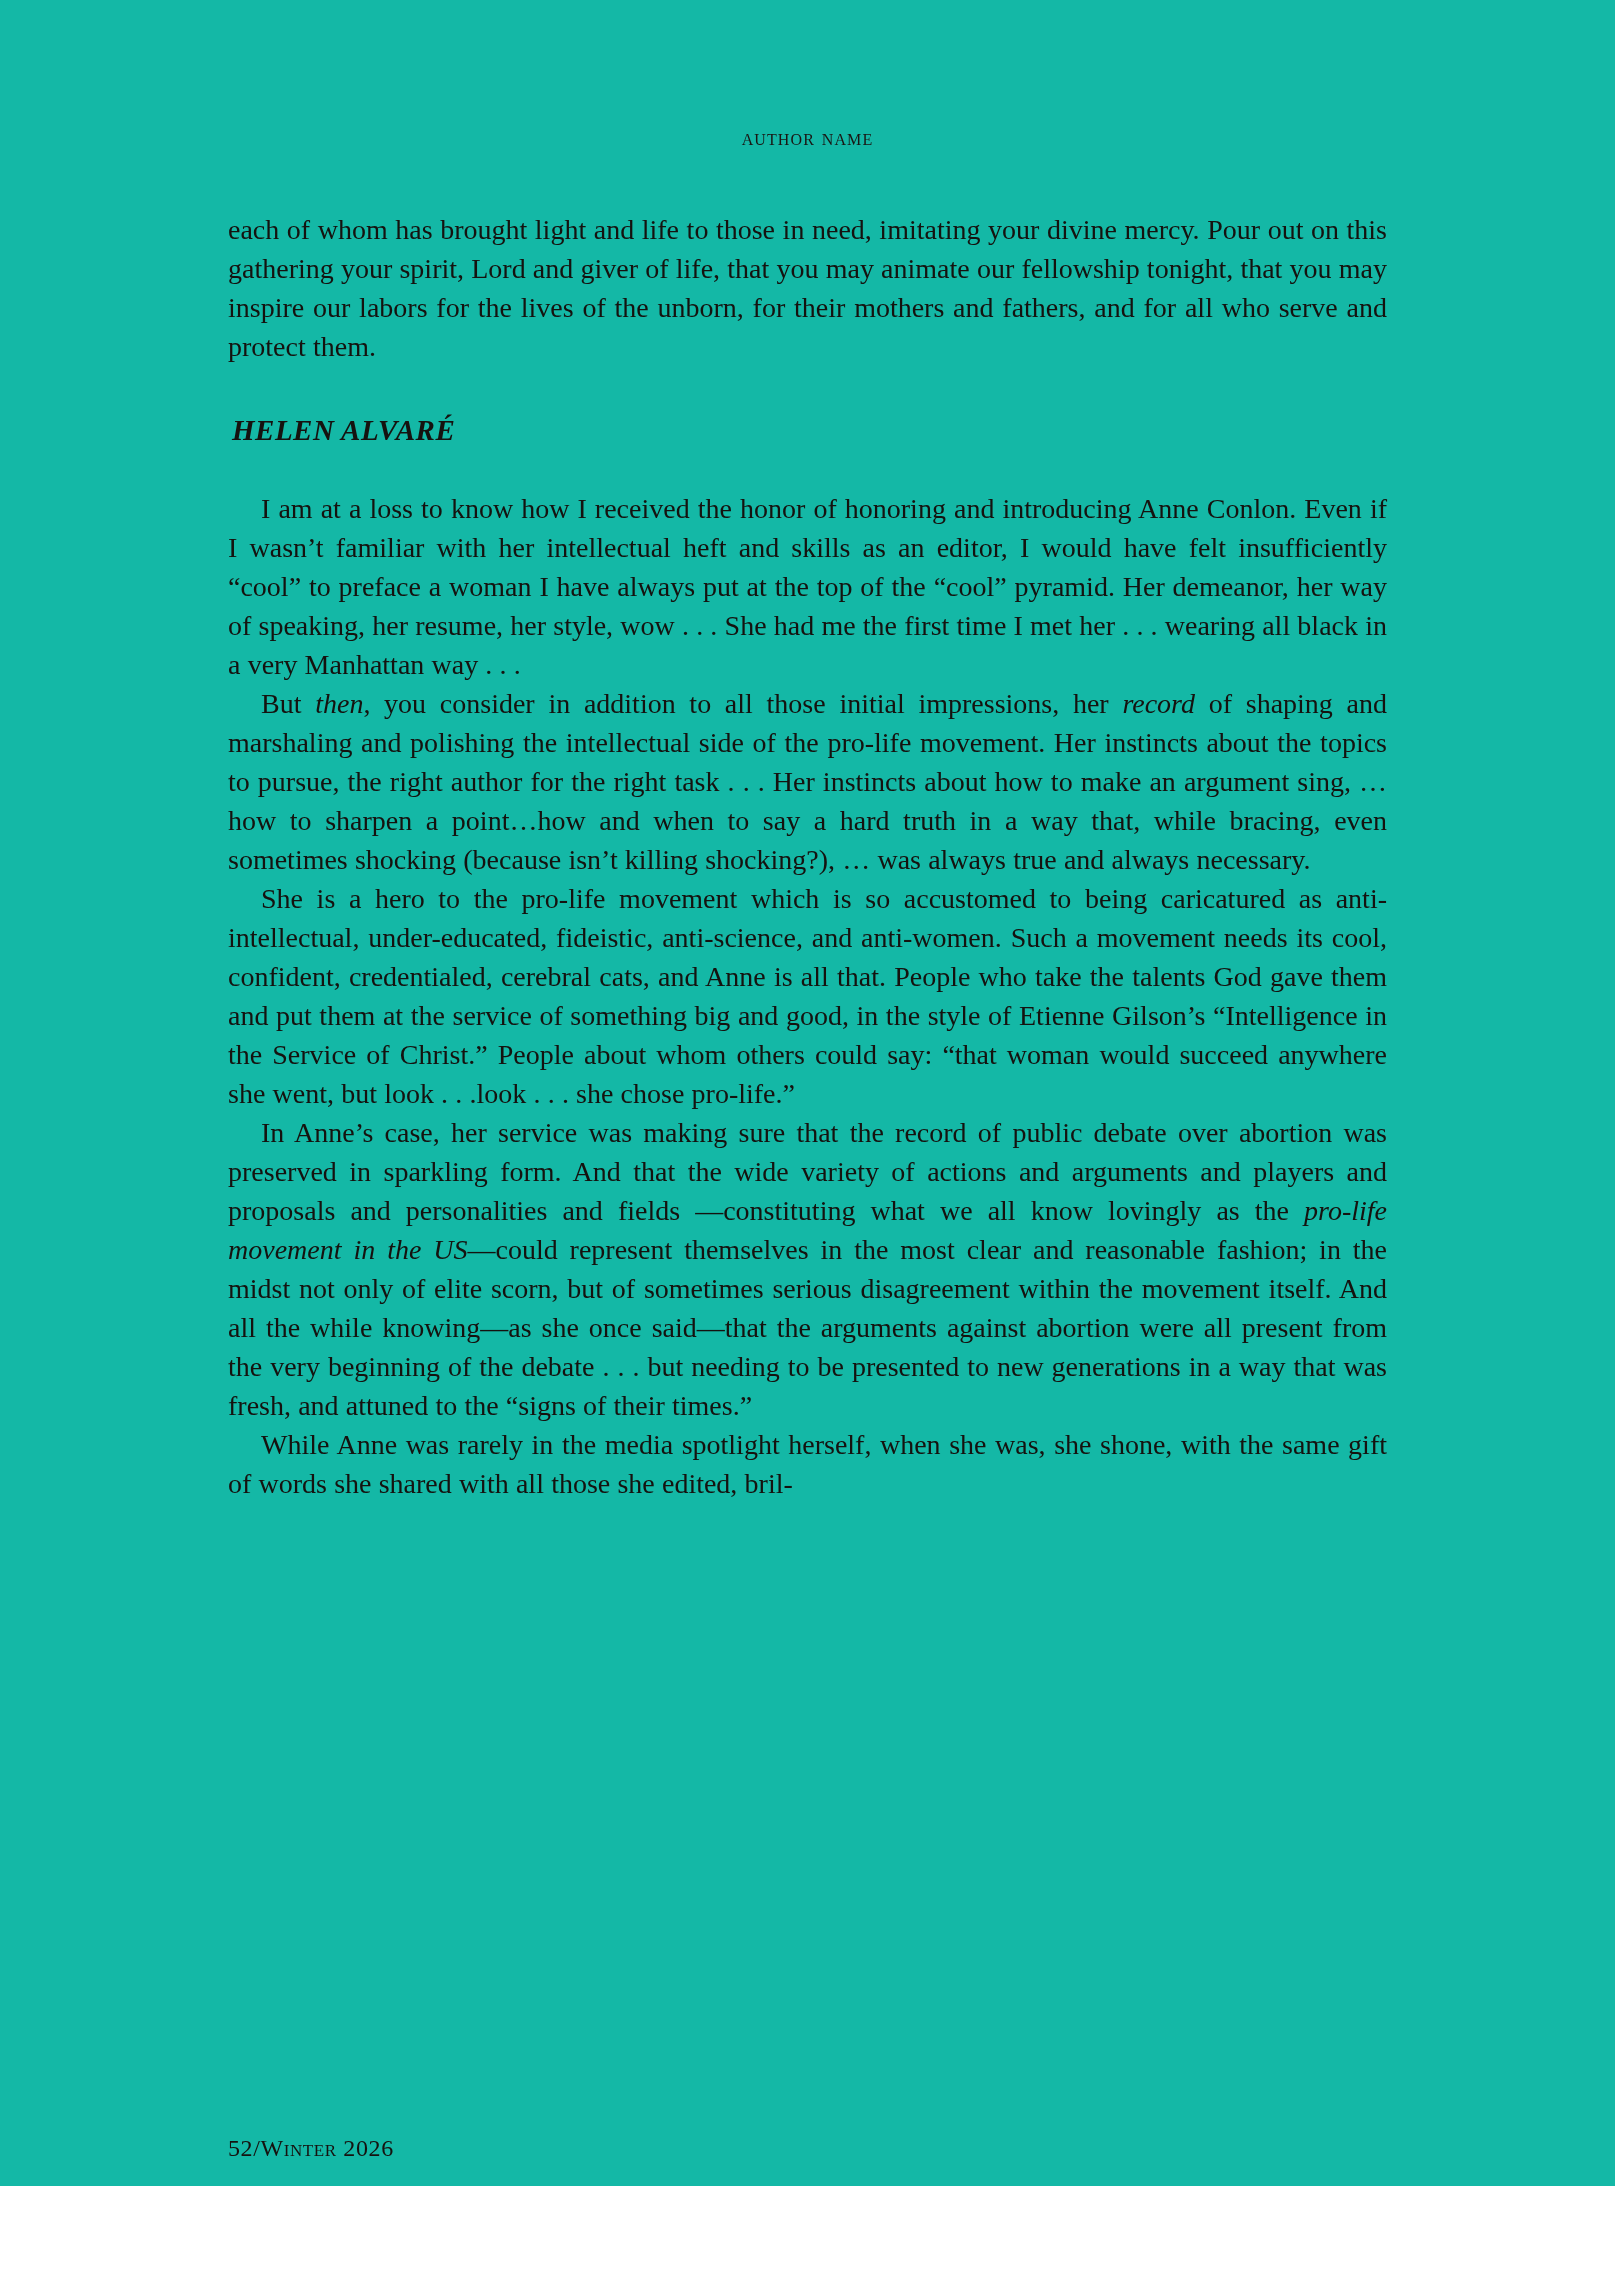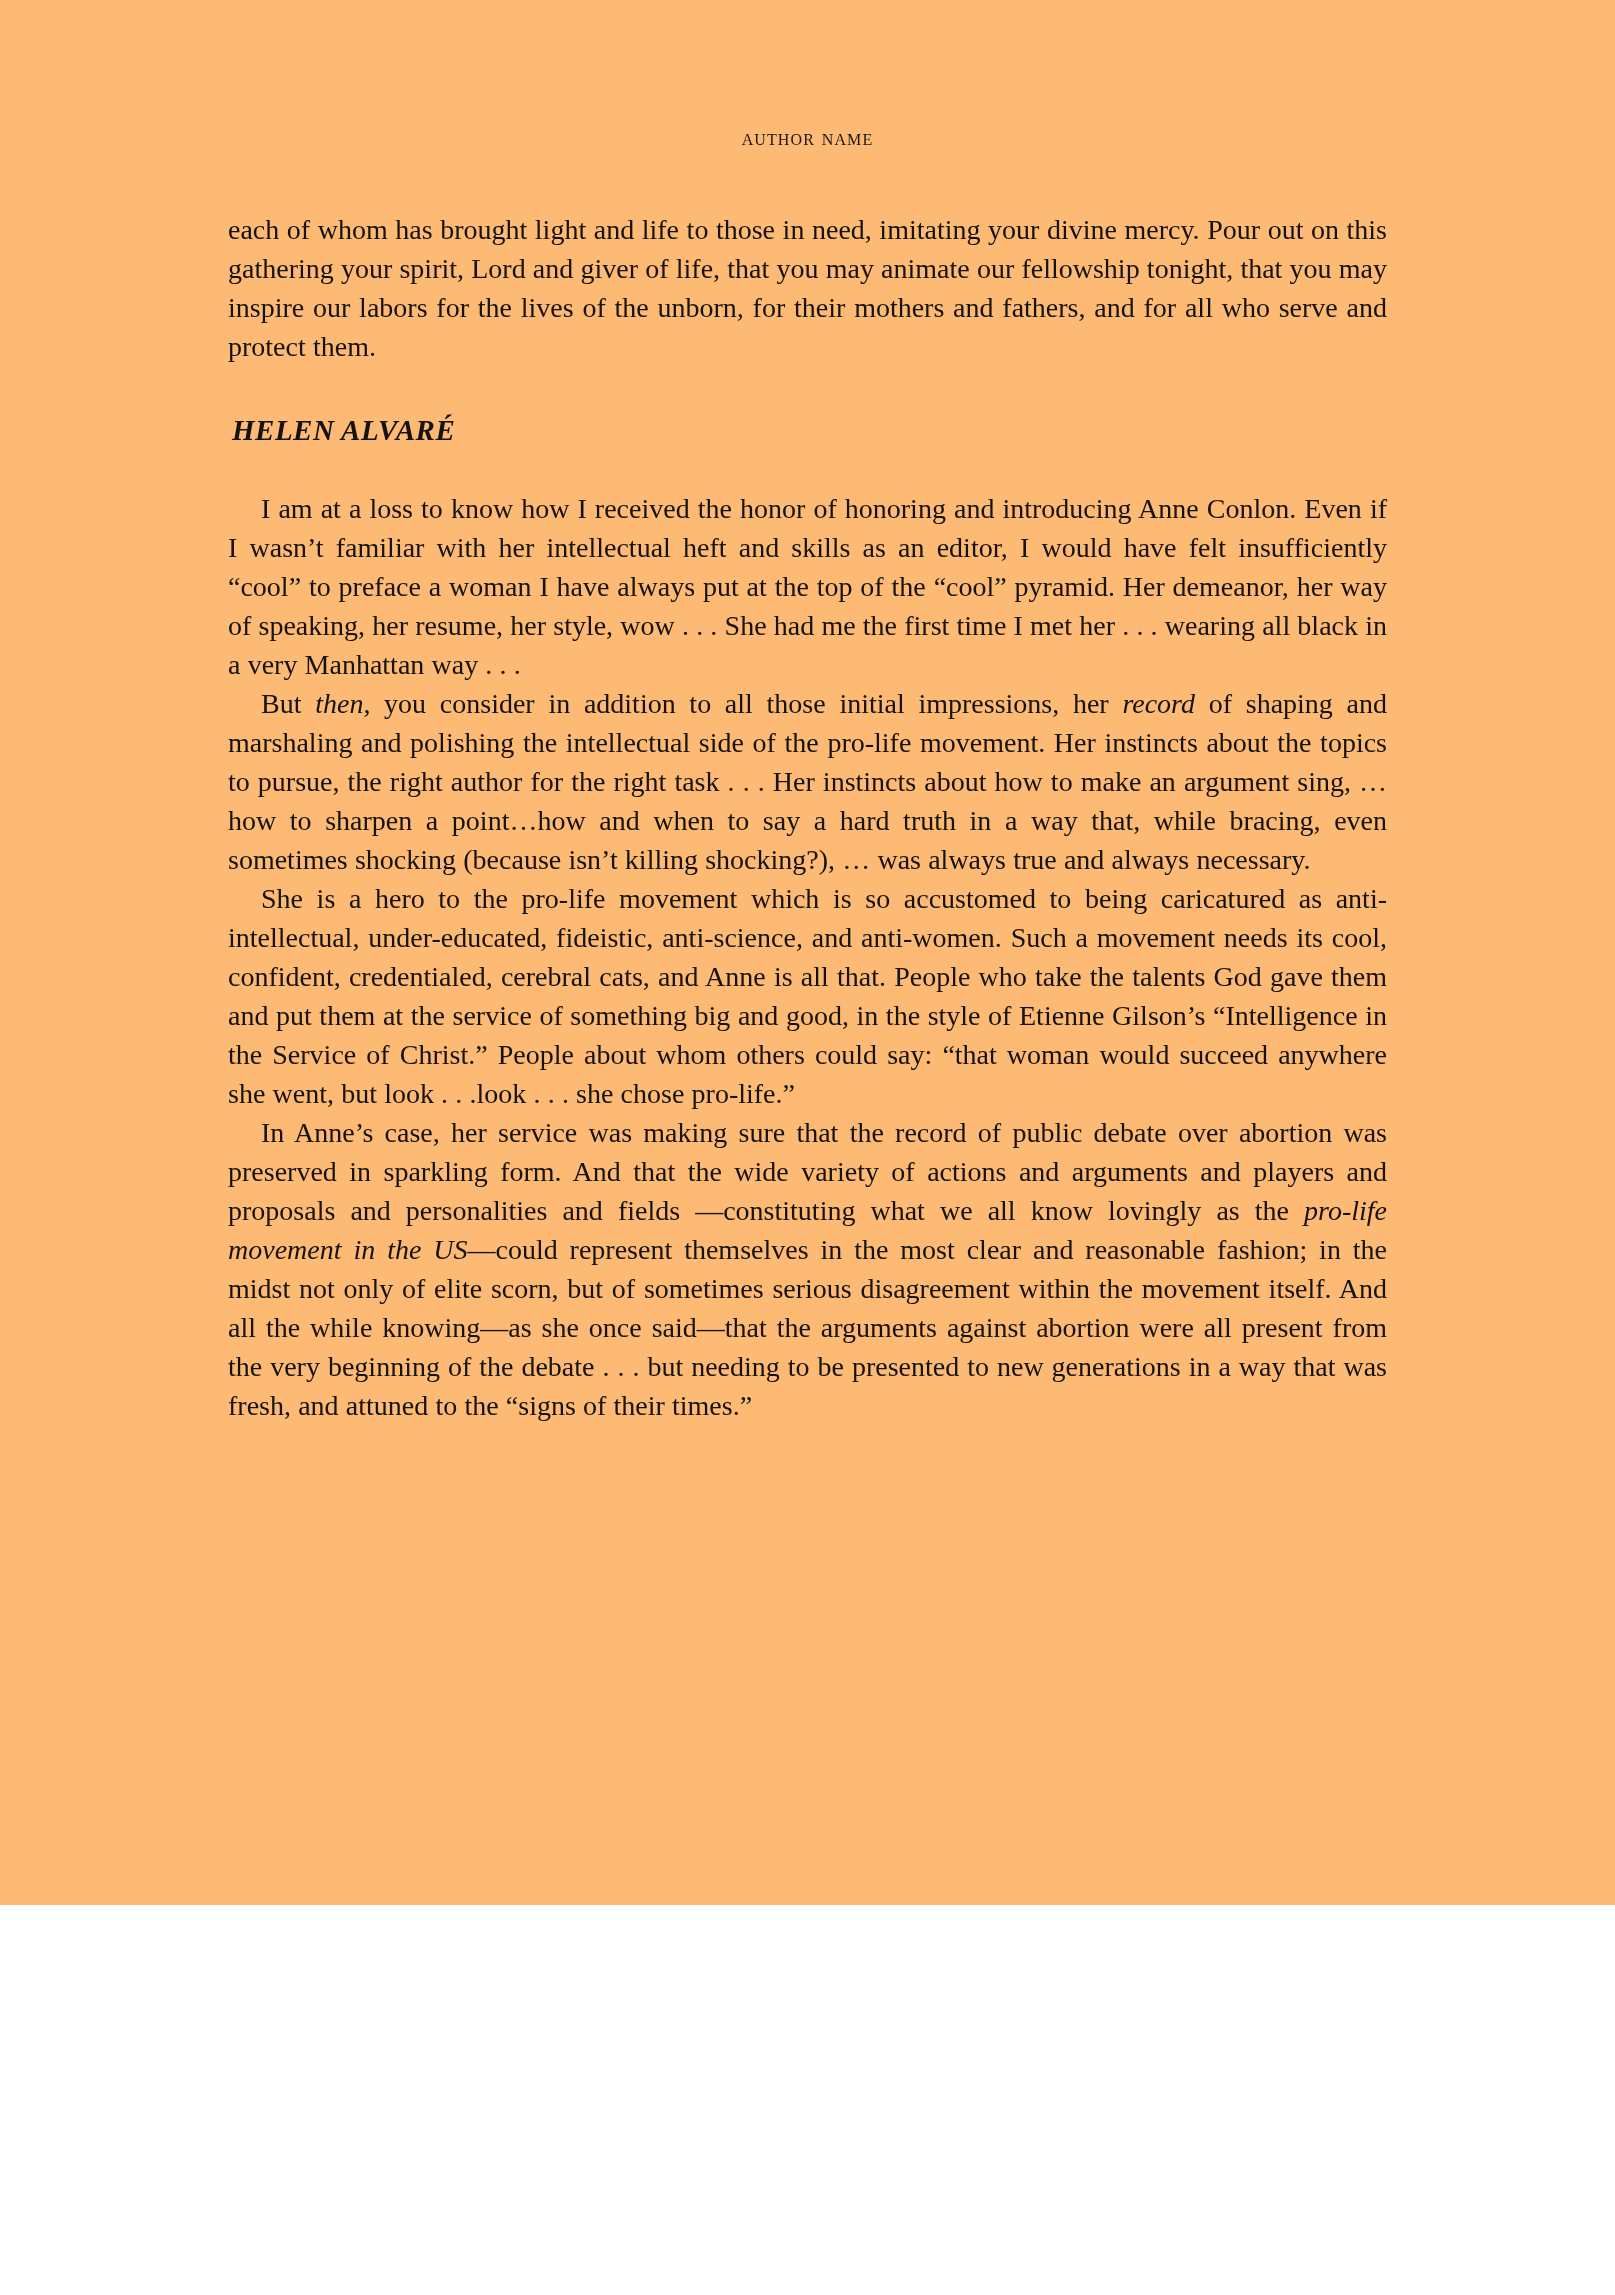--- a/index.html
+++ b/index.html
@@ -4,22 +4,22 @@
 <title>Journal Page</title>
 <style>
   html, body {
     margin: 0;
     padding: 0;
     background: #ffffff;
   }
   .page {
     position: relative;
     width: 1615px;
-    height: 1905px;
-    background: #fdba74;
+    height: 2186px;
+    background: #14b8a6;
     margin: 0 auto;
     overflow: hidden;
     font-family: "Liberation Serif", "DejaVu Serif", serif;
     color: #15120f;
   }
 
   
   .running-head {
     position: absolute;
     top: 125px;
@@ -101,19 +101,20 @@
     <div class="gap-after-heading"></div>
 
     <p class="body indent"><span>I am at a loss to know how I received the honor of honoring and introducing Anne Conlon. Even if I wasn’t familiar with her intellectual heft and skills as an editor, I would have felt insufficiently “cool” to preface a woman I have always put at the top of the “cool” pyramid. Her demeanor, her way of speaking, her resume, her style, wow . . . She had me the first time I met her . . . wearing all black in a very Manhattan way . . .</span></p>
 
     <p class="body indent"><span>But </span><em>then</em><span>, you consider in addition to all those initial impressions, her </span><em>record</em><span> of shaping and marshaling and polishing the intellectual side of the pro-life movement. Her instincts about the topics to pursue, the right author for the right task . . . Her instincts about how to make an argument sing, … how to sharpen a point…how and when to say a hard truth in a way that, while bracing, even sometimes shocking (because isn’t killing shocking?), … was always true and always necessary.</span></p>
 
     <p class="body indent"><span>She is a hero to the pro-life movement which is so accustomed to being caricatured as anti-intellectual, under-educated, fideistic, anti-science, and anti-women. Such a movement needs its cool, confident, credentialed, cerebral cats, and Anne is all that. People who take the talents God gave them and put them at the service of something big and good, in the style of Etienne Gilson’s “Intelligence in the Service of Christ.” People about whom others could say: “that woman would succeed anywhere she went, but look . . .look . . . she chose pro-life.”</span></p>
 
     <p class="body indent"><span>In Anne’s case, her service was making sure that the record of public debate over abortion was preserved in sparkling form. And that the wide variety of actions and arguments and players and proposals and personalities and fields —constituting what we all know lovingly as the </span><em>pro-life movement in the US</em><span>—could represent themselves in the most clear and reasonable fashion; in the midst not only of elite scorn, but of sometimes serious disagreement within the movement itself. And all the while knowing—as she once said—that the arguments against abortion were all present from the very beginning of the debate . . . but needing to be presented to new generations in a way that was fresh, and attuned to the “signs of their times.”</span></p>
 
+    <p class="body indent"><span>While Anne was rarely in the media spotlight herself, when she was, she shone, with the same gift of words she shared with all those she edited,  bril-</span></p>
 
   </div>
 
   <div class="folio">52/Winter 2026</div>
 
 </div>
 
 
 </body></html>

